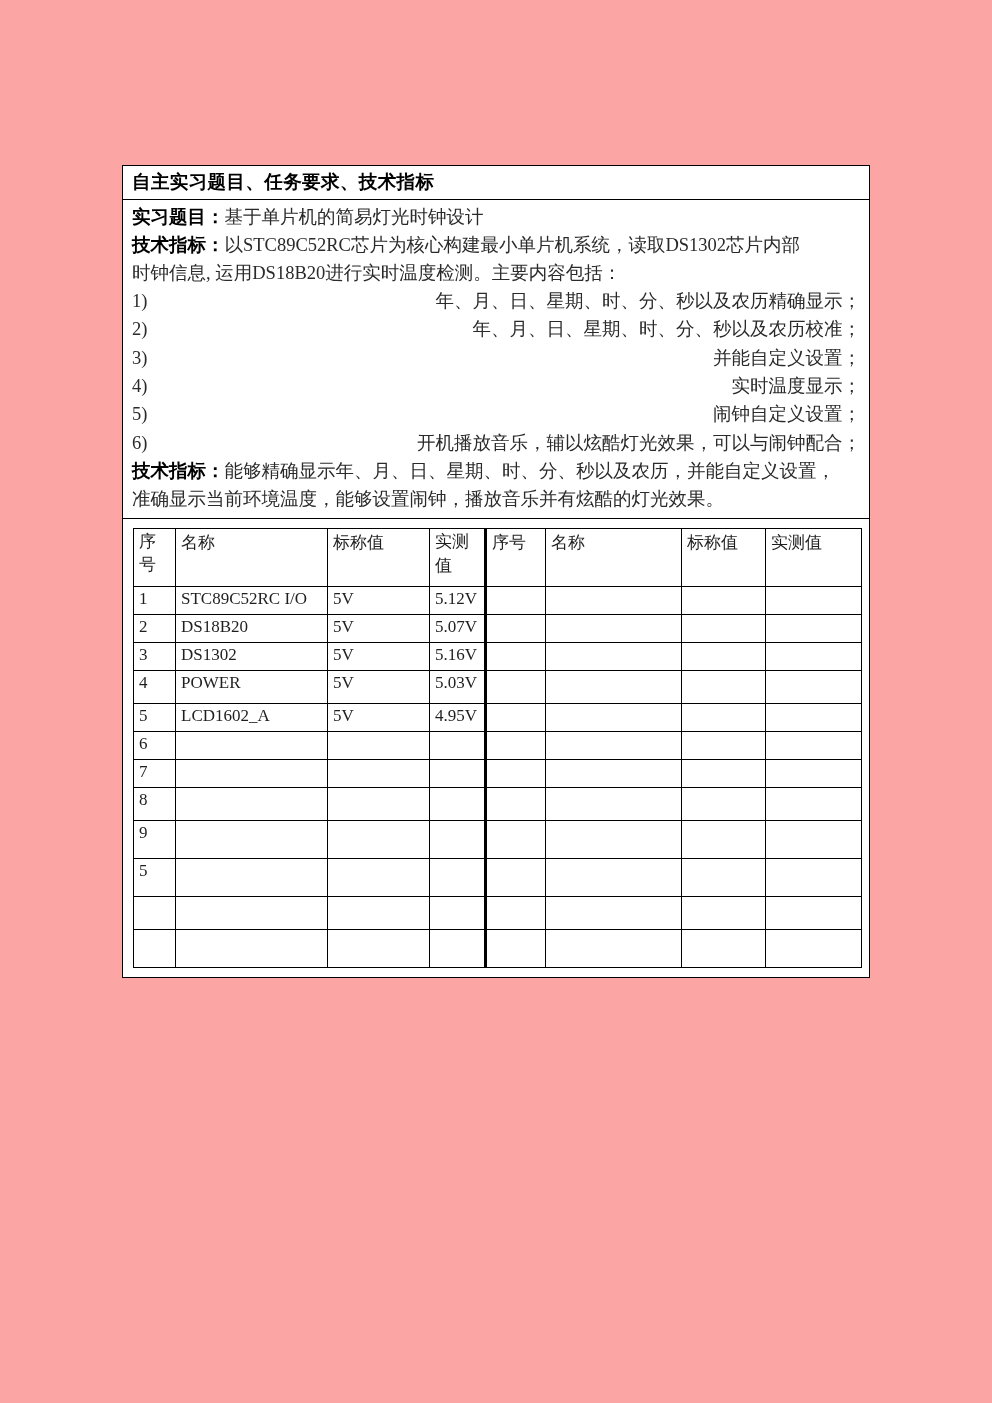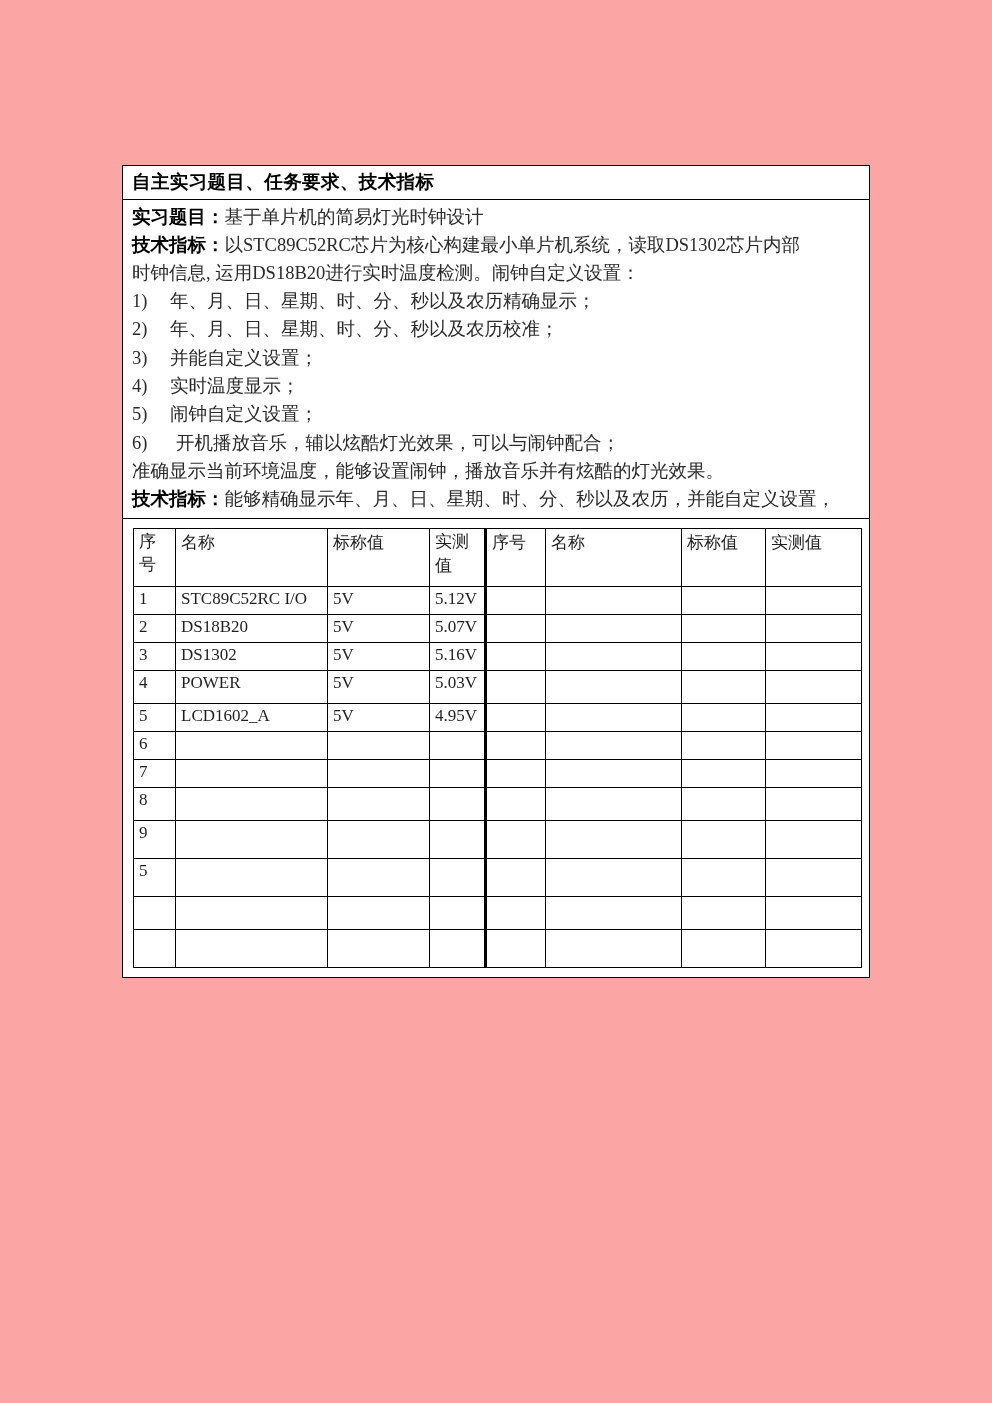--- a/index.html
+++ b/index.html
@@ -80,21 +80,21 @@
     font-size: 18.5px;
     line-height: 1.53;
     color: #2a2a2a;
     white-space: nowrap;
   }
   .numlist li .num {
     width: 38px;
     flex: 0 0 38px;
     color: #2a2a2a;
   }
-  .numlist li .txt { flex: 1 1 auto; }
+  .numlist li .txt { flex: 1 1 auto; text-align: right; }
   .numlist li.wide .num { width: 44px; flex: 0 0 44px; }
 
   
   #test-table-wrap {
     padding: 0;
   }
   table.ct {
     border-collapse: collapse;
     width: 728px;
     margin: 9px 0 9px 10px;
@@ -168,21 +168,21 @@
       <div class="prose">
 
         <div class="ln">
           <span class="lbl">实习题目：</span><span>基于单片机的简易灯光时钟设计</span>
         </div>
 
         <div class="ln">
           <span class="lbl">技术指标：</span><span>以STC89C52RC芯片为核心构建最小单片机系统，读取DS1302芯片内部</span>
         </div>
         <div class="ln">
-          <span>时钟信息, 运用DS18B20进行实时温度检测。闹钟自定义设置：</span>
+          <span>时钟信息, 运用DS18B20进行实时温度检测。主要内容包括：</span>
         </div>
 
         <ul class="numlist">
           <li>
             <span class="num">1)</span>
             <span class="txt">年、月、日、星期、时、分、秒以及农历精确显示；</span>
           </li>
           <li>
             <span class="num">2)</span>
             <span class="txt">年、月、日、星期、时、分、秒以及农历校准；</span>
@@ -199,24 +199,24 @@
             <span class="num">5)</span>
             <span class="txt">闹钟自定义设置；</span>
           </li>
           <li class="wide">
             <span class="num">6)</span>
             <span class="txt">开机播放音乐，辅以炫酷灯光效果，可以与闹钟配合；</span>
           </li>
         </ul>
 
         <div class="ln">
+          <span class="lbl">技术指标：</span><span>能够精确显示年、月、日、星期、时、分、秒以及农历，并能自定义设置，</span>
+        </div>
+        <div class="ln">
           <span>准确显示当前环境温度，能够设置闹钟，播放音乐并有炫酷的灯光效果。</span>
-        </div>
-        <div class="ln">
-          <span class="lbl">技术指标：</span><span>能够精确显示年、月、日、星期、时、分、秒以及农历，并能自定义设置，</span>
         </div>
 
       </div>
     </div>
 
 
     <div class="band" id="test-table-wrap">
       <table class="ct">
         <colgroup>
           <col class="c-seq">

